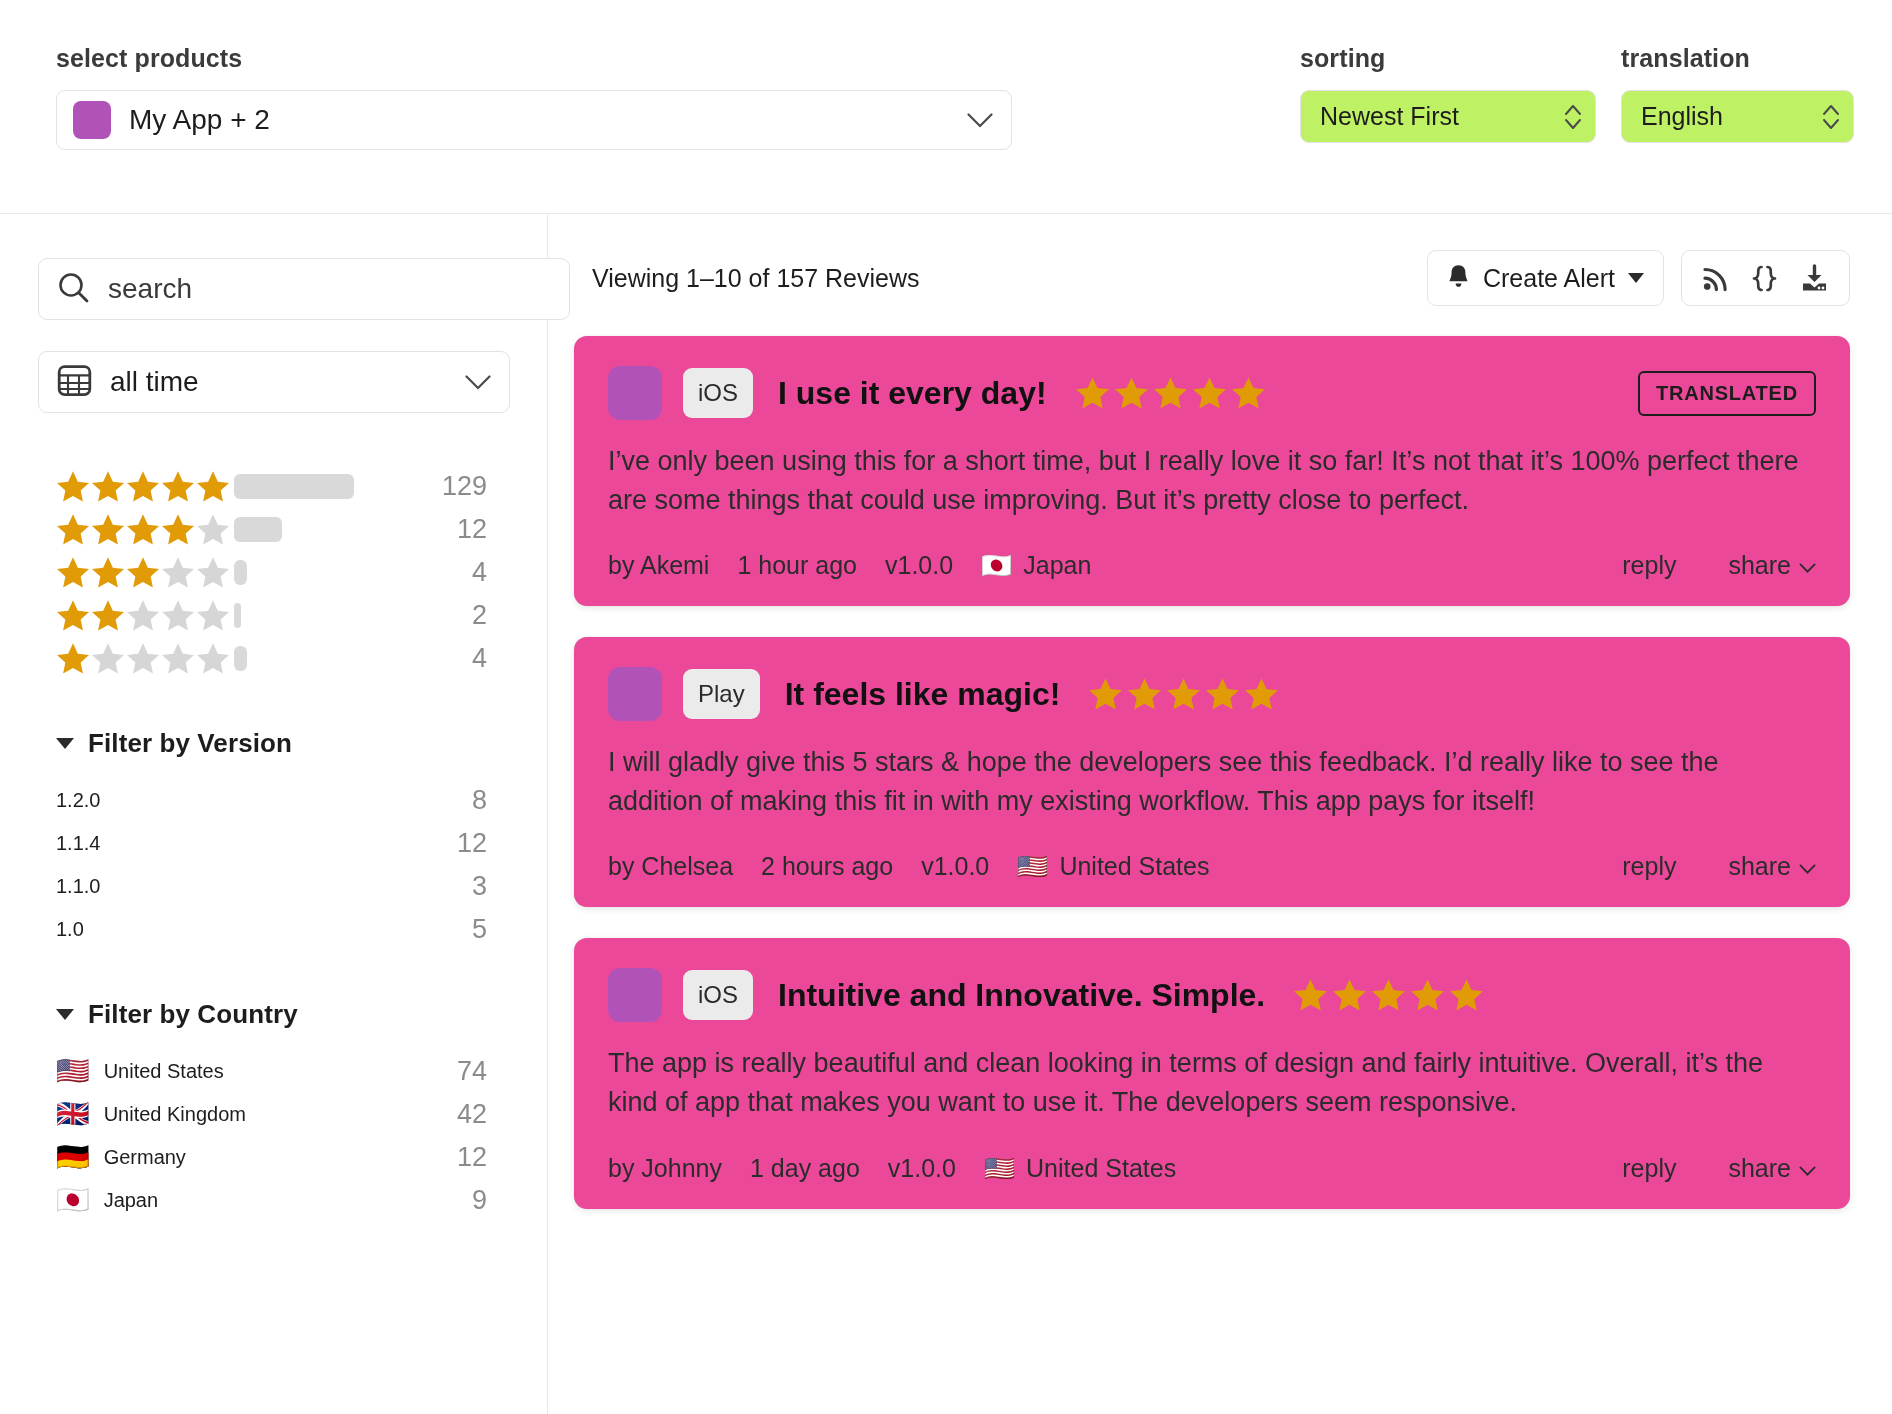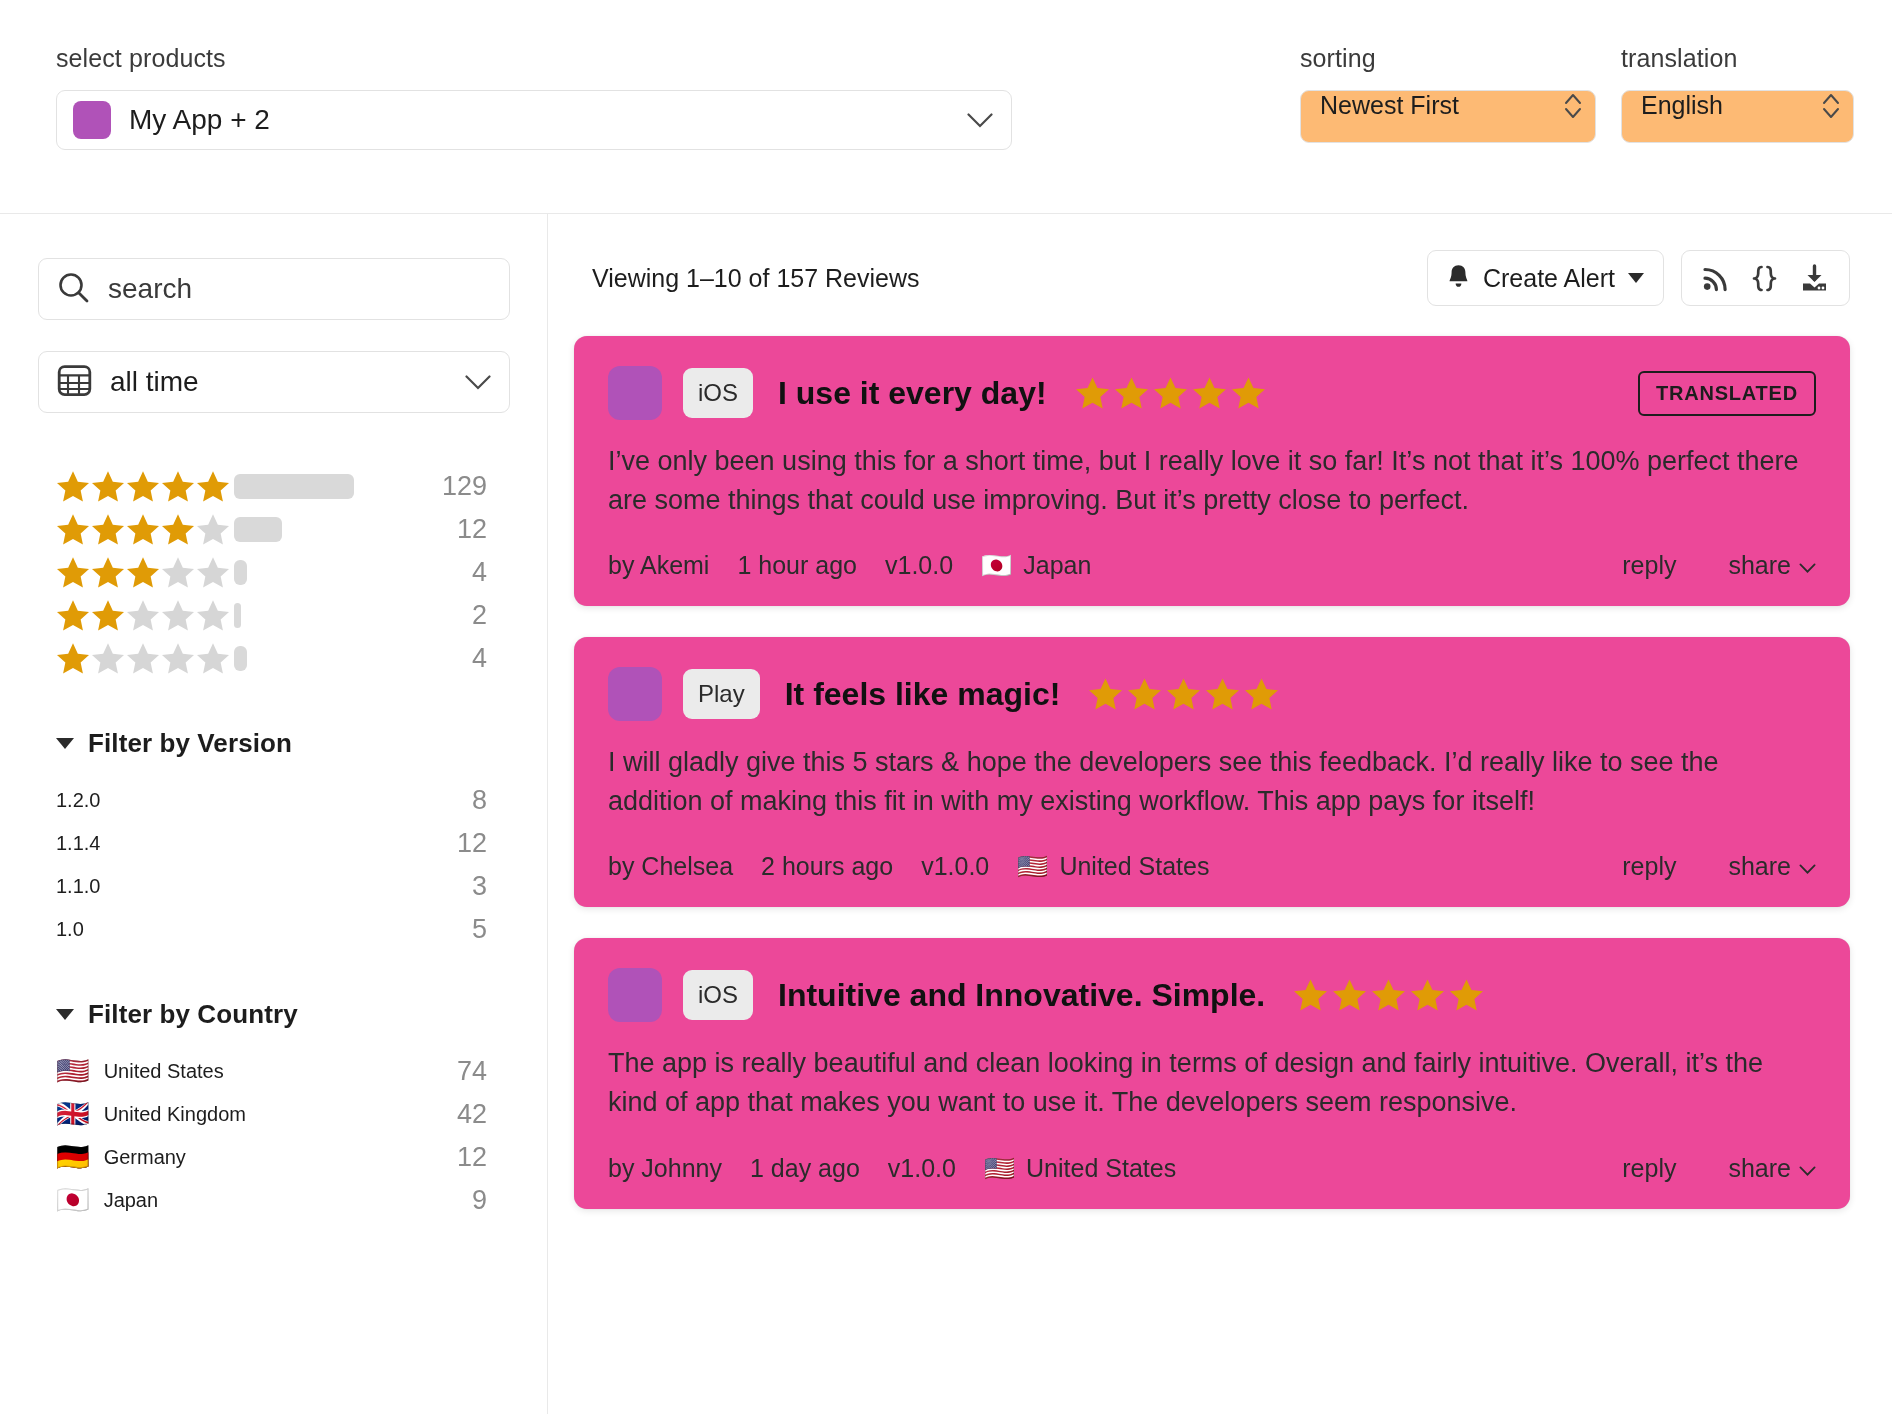--- a/index.html
+++ b/index.html
@@ -20,21 +20,21 @@
   
   .header {
     position: relative;
     height: 214px;
     border-bottom: 1.5px solid #e9e9e9;
     padding: 0 56px;
   }
   .hdr-label {
     font-size: 25px;
     color: #3b3b3b;
-    font-weight: 400;
+    font-weight: 700;
     letter-spacing: .1px;
   }
   .products-block { position: absolute; left: 56px; top: 44px; }
   .products-block .hdr-label { margin-bottom: 17px; }
   .product-select {
     width: 956px; height: 60px;
     border: 1.5px solid #e2e2e2;
     border-radius: 9px;
     background: #fff;
     display: flex; align-items: center;
@@ -58,22 +58,22 @@
   .chev-down svg { display: block; }
 
   .sorting-block { position: absolute; left: 1300px; top: 44px; }
   .translation-block { position: absolute; left: 1621px; top: 44px; }
   .sorting-block .hdr-label,
   .translation-block .hdr-label { margin-bottom: 17px; }
   .mini-select {
     height: 53px;
     border: 1.5px solid #e2e2e2;
     border-radius: 9px;
-    background: #fdba74;
-    display: flex; align-items: flex-start;
+    background: #bef264;
+    display: flex; align-items: center;
     justify-content: space-between;
     padding: 0 12px 0 19px;
     gap: 16px;
     cursor: pointer;
   }
   .sorting-block .mini-select { width: 296px; }
   .translation-block .mini-select { width: 233px; }
   .mini-select .val { font-size: 25px; color: #1d1d1d; }
   .updown { width: 20px; height: 30px; flex:0 0 auto; }
 
@@ -81,21 +81,21 @@
   .body-split { display: flex; height: 1200px; }
 
   
   .sidebar {
     width: 548px;
     flex: 0 0 548px;
     border-right: 1.5px solid #e9e9e9;
     padding: 44px 38px 0 38px;
   }
   .search-box {
-    width: 472px; height: 62px;
+    width: 532px; height: 62px;
     border: 1.5px solid #e2e2e2;
     border-radius: 9px;
     display: flex; align-items: center;
     padding: 0 18px;
     gap: 18px;
     margin-bottom: 31px;
     background: #fff;
   }
   .search-box input {
     border: none; outline: none;

